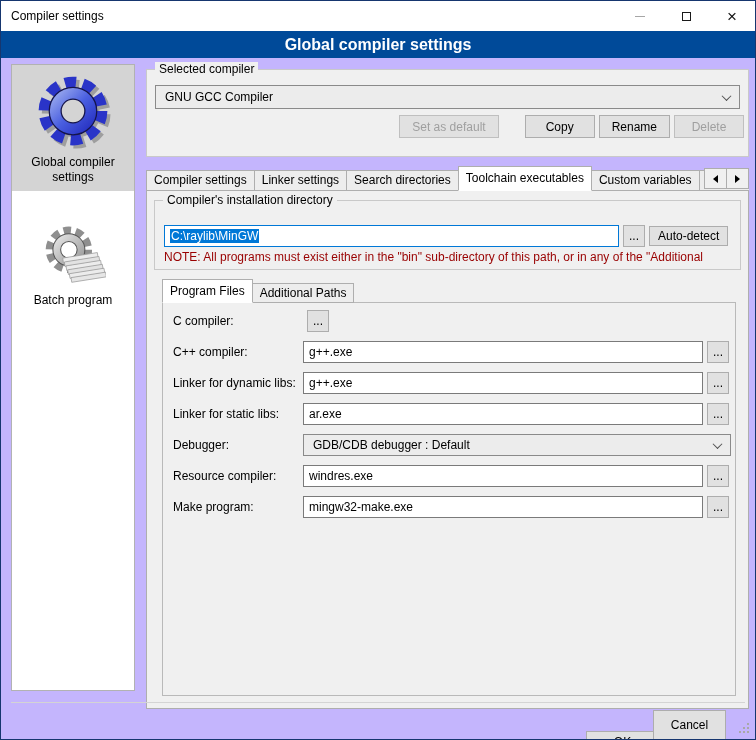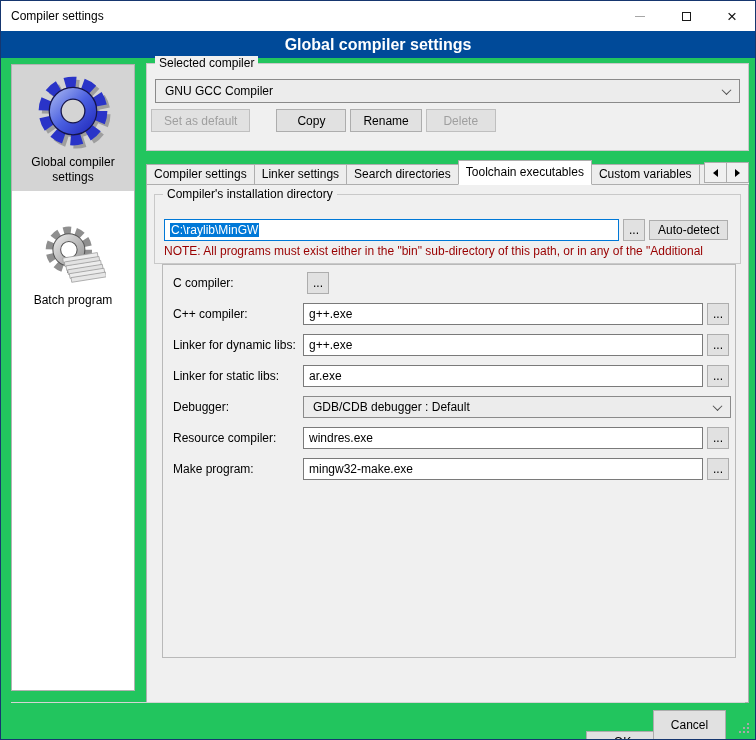--- a/index.html
+++ b/index.html
@@ -1,19 +1,19 @@
 <!DOCTYPE html>
 <html><head>
 <meta charset="utf-8">
 <style>
   * { box-sizing: border-box; margin: 0; padding: 0; }
   html,body { width:756px; height:740px; }
   body { font-family: "Liberation Sans", sans-serif; font-size:12px; color:#000; }
 
-  .window { position:relative; width:756px; height:740px; background:#22c55e;
+  .window { position:relative; width:756px; height:740px; background:#c4b5fd;
             border:1px solid #16366f; overflow:hidden; }
 
   
   .titlebar { position:absolute; left:0; top:0; right:0; height:30px; background:#fff; }
   .titlebar .title { position:absolute; left:10px; top:0; line-height:30px; font-size:12px; }
   .win-controls { position:absolute; right:0; top:0; height:30px; display:flex; }
   .winbtn { width:46px; height:30px; display:flex; align-items:center; justify-content:center; }
   .min-glyph { width:10px; height:1px; background:#a6a6a6; display:block; }
   .max-glyph { width:9px; height:9px; border:1px solid #1a1a1a; display:block; }
   .close-glyph { font-size:17px; font-weight:400; color:#111; line-height:1; }
@@ -32,30 +32,30 @@
   .side-item .side-label { margin-top:4px; }
   .side-item-2 { margin-top:14px; }
   .side-item-3 { margin-top:26px; }
 
   
   .content { position:absolute; left:145px; top:57px; width:603px; height:633px; }
 
   .group { position:relative; border:1px solid #c9c9c9; background:#f0f0f0; }
   .legend { position:absolute; top:-8px; left:8px; background:#f0f0f0; padding:0 4px; font-size:12px; }
 
-  .sel-compiler { margin-top:5px; height:88px; }
+  .sel-compiler { margin-top:11px; height:88px; }
 
   .combo { background:#ececec; border:1px solid #8a8a8a; height:24px; display:flex;
            align-items:center; padding:0 9px; }
   .combo .val { flex:1; white-space:nowrap; overflow:hidden; }
   .chev { width:7px; height:7px; border-right:1.4px solid #505050; border-bottom:1.4px solid #505050;
           transform: rotate(45deg) translate(-1px,-1px); flex:none; }
   .main-combo { margin:15px 8px 0 8px; }
 
-  .btnrow { display:flex; margin-top:6px; padding-right:4px; }
+  .btnrow { display:flex; justify-content:flex-end; margin-top:6px; padding-right:4px; }
   .btn { height:23px; background:#e1e1e1; border:1px solid #adadad; font-size:12px;
          font-family:"Liberation Sans",sans-serif; padding:0 12px; min-width:70px; }
   .btn.disabled { color:#9f9f9f; border-color:#bfbfbf; }
   #compiler-buttons .btn { margin-left:4px; }
   #compiler-buttons .btn:nth-child(2) { margin-left:26px; }
   #compiler-buttons .btn:nth-child(5) { margin-left:22px; }
 
   
   .tabstrip { position:relative; margin-top:9px; height:25px; display:flex; align-items:flex-end;
               overflow:hidden; z-index:2; margin-bottom:-1px; }
@@ -219,20 +219,24 @@
         <div class="install-row">
           <div class="textbox focused install-input">
             <span class="sel-text">C:\raylib\MinGW</span>
           </div>
           <button class="btn mini-btn">...</button>
           <button class="btn autodetect-btn">Auto-detect</button>
         </div>
         <div class="note">NOTE: All programs must exist either in the "bin" sub-directory of this path, or in any of the "Additional</div>
       </div>
 
+      <div class="subtabstrip" id="sub-tabs">
+          <span class="tab active">Program Files</span>
+          <span class="tab">Additional Paths</span>
+        </div>
 
       <div class="subpage" id="rows">
           <div class="prow">
             <span class="flabel">C compiler:</span>
             <button class="btn mini-btn">...</button>
           </div>
           <div class="prow">
             <span class="flabel">C++ compiler:</span>
             <div class="textbox">
               <span>g++.exe</span>

